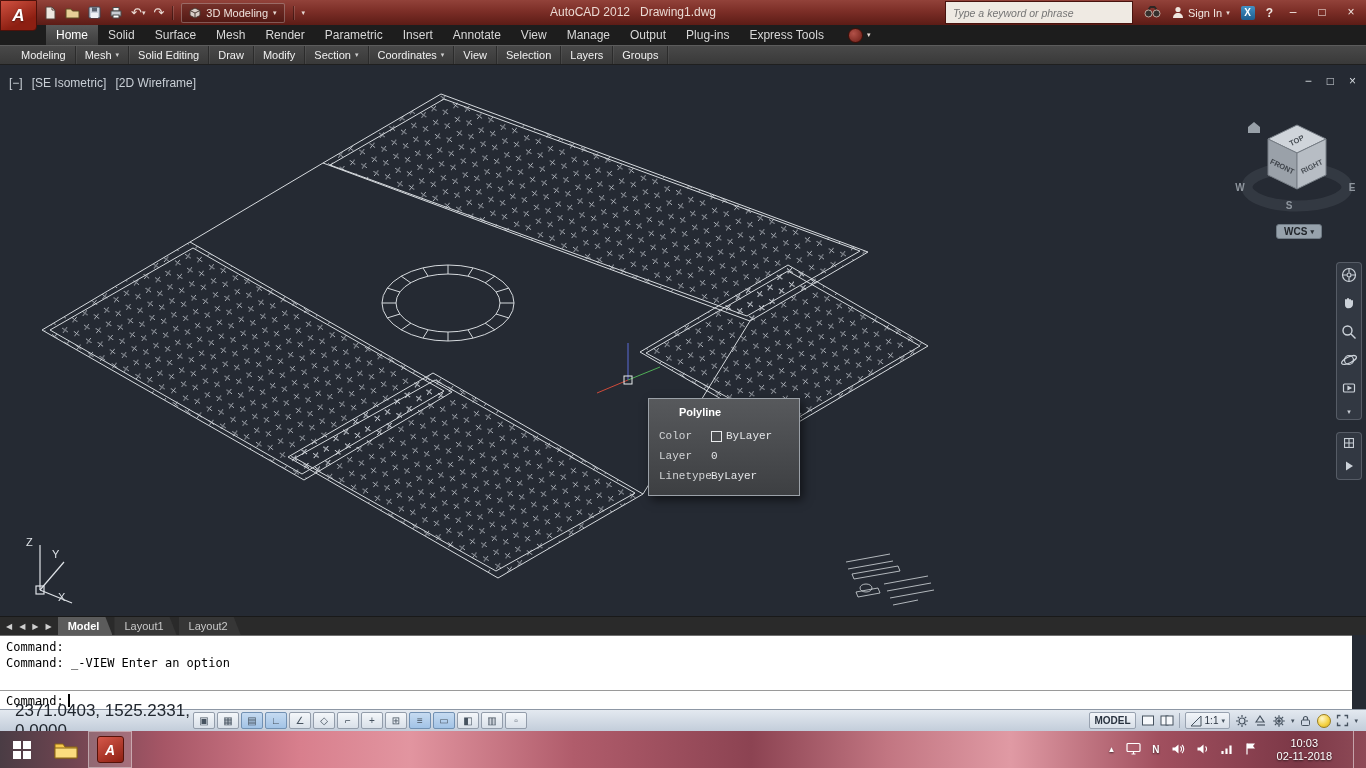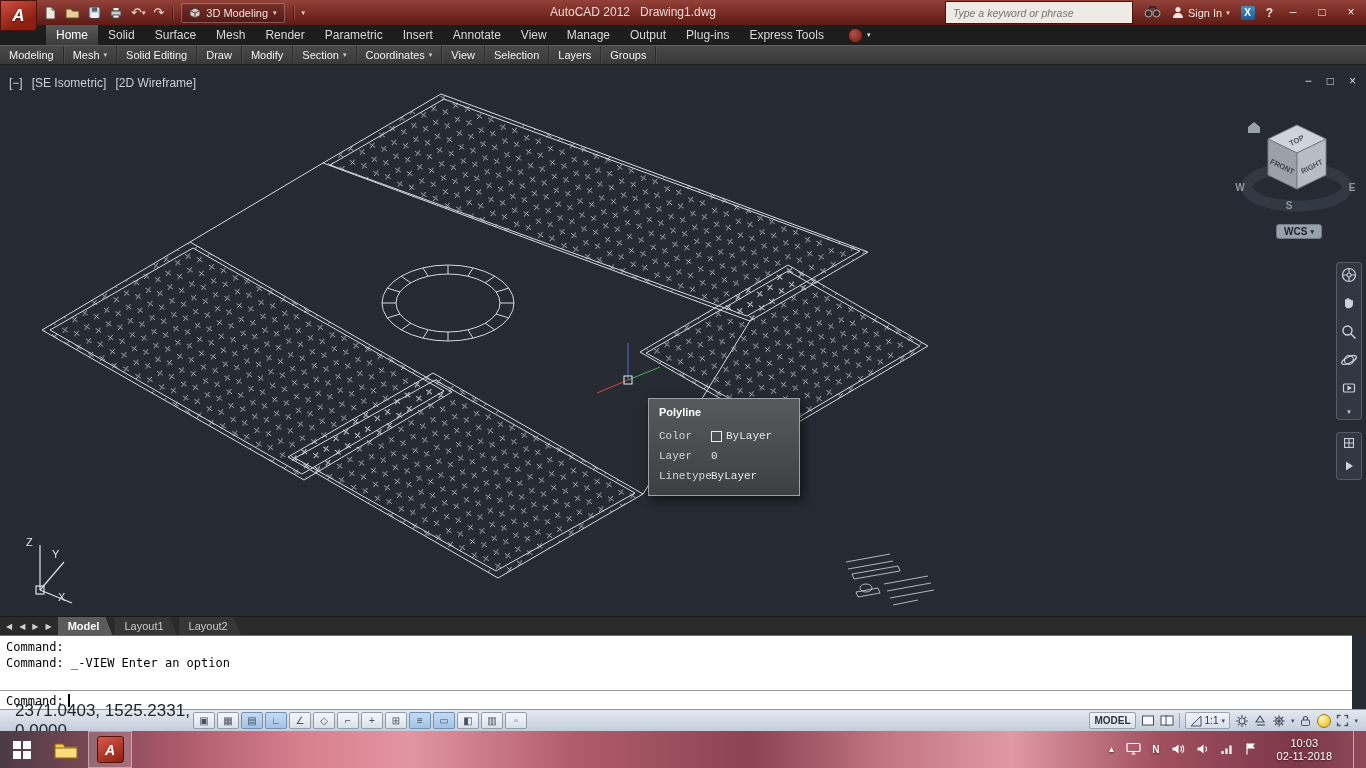--- a/index.html
+++ b/index.html
@@ -39,21 +39,21 @@
     display:flex;align-items:stretch;padding-left:46px;}
   .rtab{padding:0 10px;line-height:20px;font-size:12px;color:#d8d8d8;}
   .rtab.active{background:linear-gradient(#585858,#3c3c3c);color:#fff;}
   .infocenter{display:flex;align-items:center;gap:4px;margin-left:14px;}
   .ic-dot{width:13px;height:13px;border-radius:50%;
     background:radial-gradient(circle at 35% 35%,#b25148,#6b1d16);border:1px solid #420f08;}
 
   
   .panelrow{position:absolute;top:45px;left:0;right:0;height:20px;
     background:linear-gradient(#494949,#393939);border-top:1px solid #5c5c5c;border-bottom:1px solid #1f1f1f;
-    display:flex;box-sizing:border-box;}
+    display:flex;box-sizing:border-box;padding-left:12px;}
   .pitem{display:flex;align-items:center;gap:4px;padding:0 9px;font-size:11px;color:#f0f0f0;
     border-right:1px solid #2b2b2b;box-shadow:1px 0 0 rgba(255,255,255,.06);}
   .caret2{font-size:7px;color:#cfcfcf;}
 
   
   .viewport{position:absolute;top:65px;left:0;width:1366px;height:551px;background:#252a33;}
   .viewport svg.drawing{position:absolute;left:0;top:0;}
   .vp-controls{position:absolute;left:9px;top:11px;display:flex;gap:9px;font-size:12px;color:#c9cfd6;z-index:5;}
   .vp-winbtns{position:absolute;right:10px;top:9px;display:flex;gap:15px;font-size:12px;color:#d7dce1;z-index:5;}
   .wcs-pill{position:absolute;left:1276px;top:159px;width:46px;height:15px;background:#97a2ac;
@@ -63,21 +63,21 @@
   .navbar{position:absolute;left:1336px;width:26px;background:rgba(62,68,78,.55);
     border:1px solid rgba(130,138,148,.45);border-radius:4px;display:flex;flex-direction:column;
     align-items:center;z-index:5;box-sizing:border-box;}
   #nav1{top:197px;height:158px;justify-content:space-around;}
   #nav2{top:367px;height:48px;justify-content:space-around;}
   .nav-caret{font-size:7px;color:#c9ced5;}
 
   .tooltip{position:absolute;left:648px;top:333px;width:130px;z-index:10;
     background:linear-gradient(#57595c,#3d3f42);border:1px solid #9ba1a8;
     box-shadow:3px 4px 9px rgba(0,0,0,.55);padding:7px 10px 9px;color:#e4e6e8;font-size:11px;}
-  .tt-title{font-weight:bold;color:#fff;margin-bottom:8px;}
+  .tt-title{font-weight:bold;color:#fff;margin-bottom:8px;margin-left:20px;}
   .tt-row{display:flex;align-items:center;height:20px;font-family:Liberation Mono, monospace;}
   .tt-label{width:52px;color:#d2d4d6;}
   .tt-swatch{width:9px;height:9px;border:1px solid #e9ebed;margin-right:4px;display:inline-block;}
 
   
   .layoutbar{position:absolute;top:616px;left:0;right:0;height:19px;background:#2a2a2a;
     border-top:1px solid #191919;display:flex;align-items:stretch;box-sizing:border-box;}
   .lb-nav{display:flex;align-items:center;gap:7px;padding:0 6px;}
   .lb-btn{font-size:8px;color:#cfcfcf;}
   .lt-tab{display:flex;align-items:center;padding:0 13px 0 10px;font-size:11px;color:#c9c9c9;

